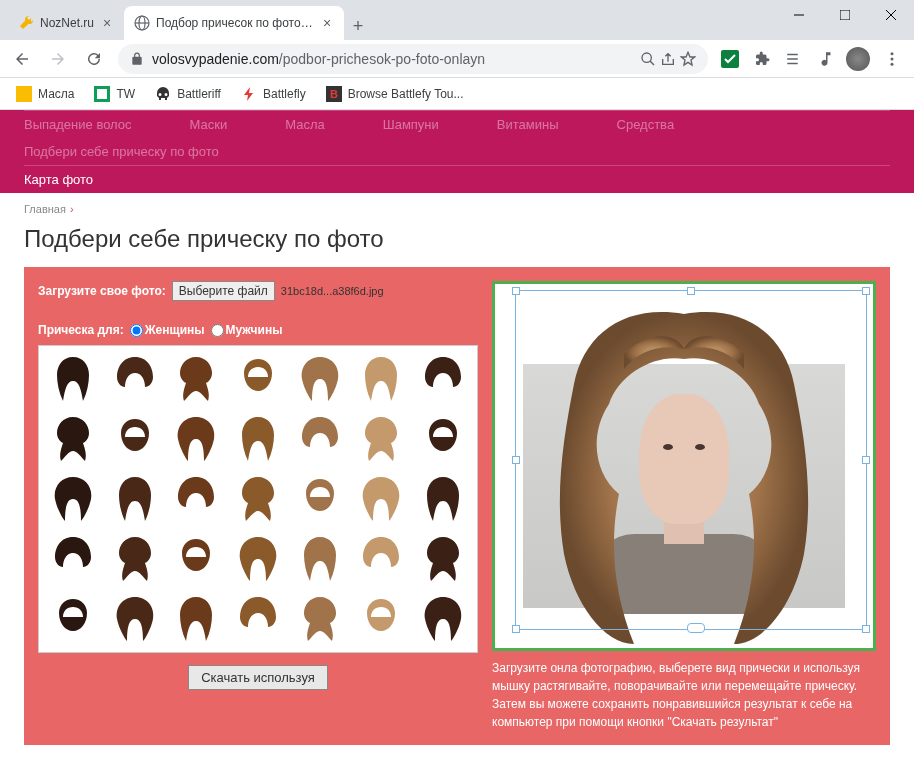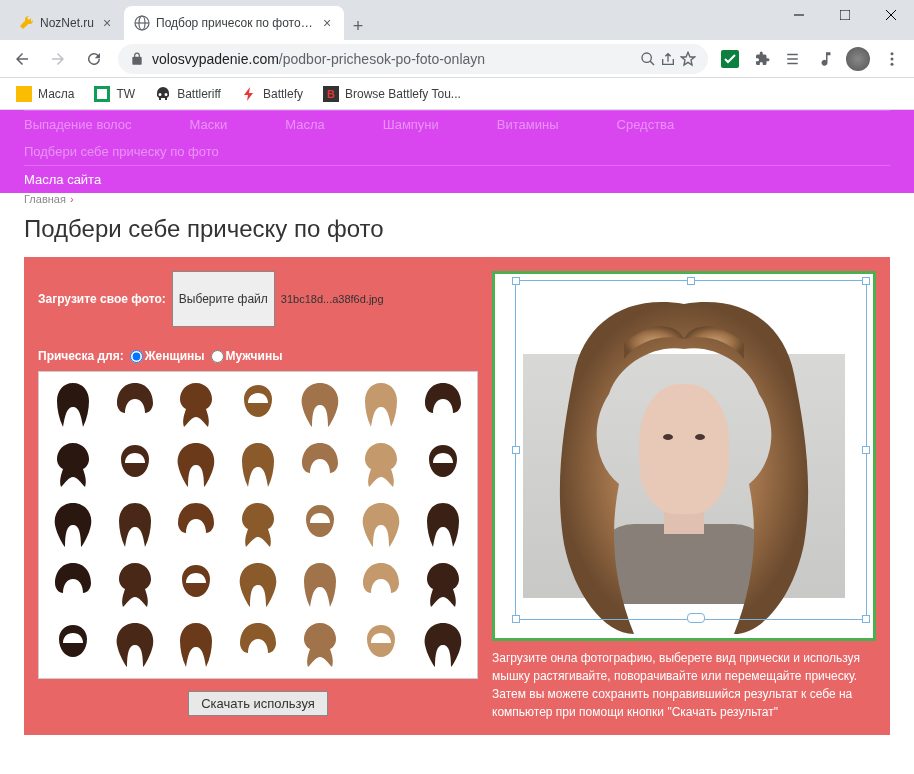--- a/index.html
+++ b/index.html
@@ -28,34 +28,34 @@
 .ext-btn { width: 28px; height: 28px; display: flex; align-items: center; justify-content: center; }
 .avatar { width: 24px; height: 24px; border-radius: 50%; background: radial-gradient(circle, #888, #555); }
 
 
 .bookmarks { height: 32px; background: #fff; display: flex; align-items: center; padding: 0 8px; gap: 4px; border-bottom: 1px solid #dadce0; }
 .bm { display: flex; align-items: center; gap: 6px; padding: 4px 8px; font-size: 12px; color: #3c4043; border-radius: 4px; }
 .bm-icon { width: 16px; height: 16px; }
 
 
 .page { height: calc(774px - 110px); overflow: hidden; background: #fff; }
-.site-header { background: #d946ef; color: #fff; padding: 0 24px; font-size: 13px; }
+.site-header { background: #be185d; color: #fff; padding: 0 24px; font-size: 13px; }
 .site-nav { display: flex; flex-wrap: wrap; gap: 0; border-top: 1px solid rgba(255,255,255,0.2); }
 .site-nav span { padding: 6px 18px 6px 0; margin-right: 40px; }
 
-.breadcrumb { padding: 0 24px 4px; font-size: 11px; color: #888; }
+.breadcrumb { padding: 10px 24px 4px; font-size: 11px; color: #888; }
 .breadcrumb .sep { margin: 0 4px; color: #c94f6d; }
 h1.page-title { padding: 6px 24px 14px; font-size: 24px; font-weight: normal; color: #333; }
 
 .red-panel { margin: 0 24px; background: #e86666; padding: 14px; display: flex; gap: 14px; }
 .left-col { flex: 0 0 440px; }
 .right-col { flex: 1; }
 
 .upload-row { color: #fff; font-size: 12px; font-weight: bold; display: flex; align-items: center; gap: 6px; margin-bottom: 22px; }
-.file-btn { background: #eee; color: #333; border: 1px solid #888; padding: 20px 6px; font-size: 12px; font-weight: normal; }
+.file-btn { background: #eee; color: #333; border: 1px solid #888; padding: 2px 6px; font-size: 12px; font-weight: normal; }
 .filename { color: #333; font-size: 11px; font-weight: normal; }
 
 .gender-row { color: #fff; font-size: 12px; font-weight: bold; display: flex; align-items: center; gap: 2px; margin-bottom: 8px; }
 .gender-row input { margin-left: 4px; }
 
 .gallery { background: #fff; border: 1px solid #ccc; height: 308px; overflow-y: scroll; padding: 4px; display: grid; grid-template-columns: repeat(7, 1fr); gap: 2px; position: relative; }
 .hair-thumb { width: 100%; height: 58px; display: flex; align-items: center; justify-content: center; }
 .hair-thumb svg { width: 48px; height: 52px; }
 
 .download-btn { display: block; margin: 12px auto 0; background: #e8e8e8; border: 1px solid #888; padding: 4px 12px; font-size: 13px; color: #333; }
@@ -211,21 +211,21 @@
   <div class="bm">
       <svg class="bm-icon" width="16" height="16" viewBox="0 0 16 16">
         <path fill="#333" d="M8 1a6 6 0 0 0-6 6v3l2 2v2h2v-2h4v2h2v-2l2-2V7a6 6 0 0 0-6-6zM5 7a1.5 1.5 0 1 1 0 3 1.5 1.5 0 0 1 0-3zm6 0a1.5 1.5 0 1 1 0 3 1.5 1.5 0 0 1 0-3z"></path>
       </svg>
       <span>Battleriff</span>
     </div>
   <div class="bm">
       <svg class="bm-icon" width="16" height="16" viewBox="0 0 16 16">
         <path fill="#e53935" d="M9 1L3 9h4l-1 6 6-8H8l1-6z"></path>
       </svg>
-      <span>Battlefy</span>
+      <span>Battlefly</span>
     </div>
   <div class="bm">
       <svg class="bm-icon" width="16" height="16">
         <rect width="16" height="16" fill="#333"></rect>
         <text x="4" y="12" fill="#e53935" font-size="11" font-weight="bold">B</text>
       </svg>
       <span>Browse Battlefy Tou...</span>
     </div>
 </div>
 
@@ -234,21 +234,21 @@
     <div class="site-nav">
       <span style="opacity:.4">Выпадение волос</span>
       <span style="opacity:.4">Маски</span>
       <span style="opacity:.4">Масла</span>
       <span style="opacity:.4">Шампуни</span>
       <span style="opacity:.4">Витамины</span>
       <span style="opacity:.4">Средства</span>
       <span style="opacity:.4">Подбери себе прическу по фото</span>
     </div>
     <div class="site-nav">
-      <span>Масла сайта</span>
+      <span>Карта фото</span>
     </div>
   </div>
 
   <div class="breadcrumb">
     <span>Главная</span><span class="sep">›</span>
   </div>
   <h1 class="page-title">Подбери себе прическу по фото</h1>
 
   <div class="red-panel">
     <div class="left-col">

